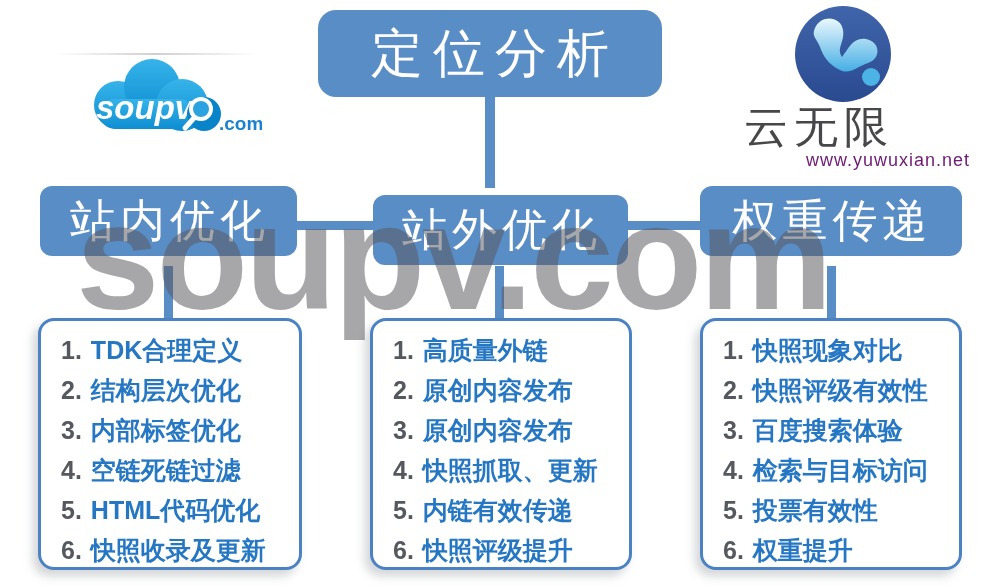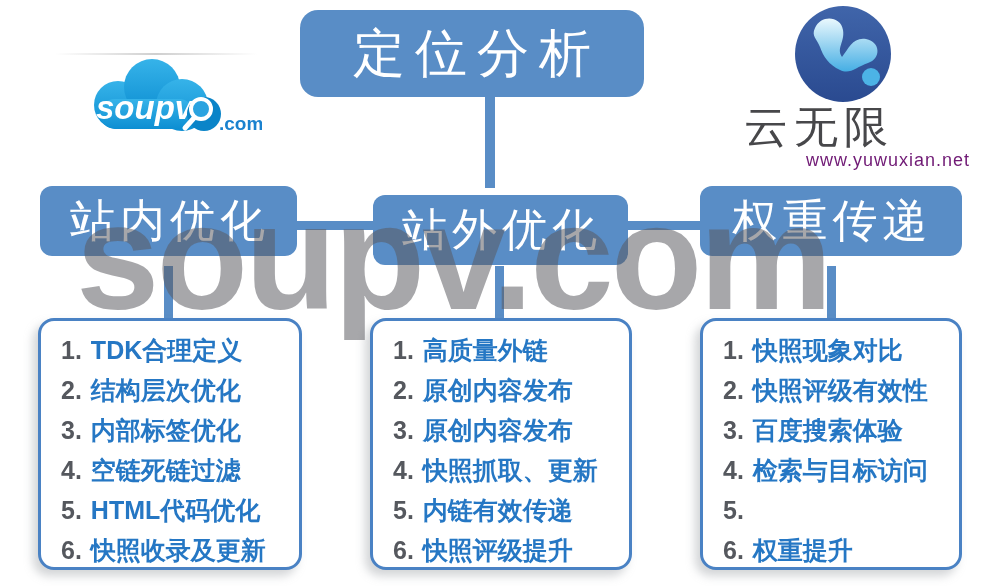--- a/index.html
+++ b/index.html
@@ -21,21 +21,21 @@
   .logo-left{position:absolute;left:82px;top:56px;width:180px;height:82px;}
   .logo-right{position:absolute;left:793px;top:4px;width:100px;height:100px;}
   .logo-right-title{position:absolute;left:724px;top:98px;width:190px;text-align:center;
     font-size:44px;color:#47474a;letter-spacing:6px;font-weight:500;}
   .logo-right-url{position:absolute;left:793px;top:150px;width:190px;text-align:center;
     font-size:18px;color:#701a75;letter-spacing:1px;}
 
   
   .node{position:absolute;background:var(--accent);color:#fff;display:flex;
     align-items:center;justify-content:center;box-sizing:border-box;white-space:nowrap;}
-  .node.root{left:300px;top:10px;width:344px;height:87px;font-size:52px;
+  .node.root{left:318px;top:10px;width:344px;height:87px;font-size:52px;
     border-radius:18px;letter-spacing:10px;padding-left:10px;}
   .node.branch{top:186px;height:70px;font-size:45px;border-radius:12px;
     letter-spacing:5px;padding-left:3px;}
   .b0{left:40px;width:257px;}
   .b1{left:373px;width:255px;margin-top:9px;}
   .b2{left:700px;width:262px;}
 
   
   .conn{position:absolute;background:var(--accent);}
   .v-root{left:485px;top:95px;width:10px;height:93px;}
@@ -187,20 +187,21 @@
     <div class="row">
         <span class="num">3.</span>
         <span class="label">百度搜索体验</span>
       </div>
     <div class="row">
         <span class="num">4.</span>
         <span class="label">检索与目标访问</span>
       </div>
     <div class="row">
         <span class="num">5.</span>
+        <span class="label">投票有效性</span>
       </div>
     <div class="row">
         <span class="num">6.</span>
         <span class="label">权重提升</span>
       </div>
   </div>
 
   <div class="watermark">soupv.com</div>
 
 </div>

